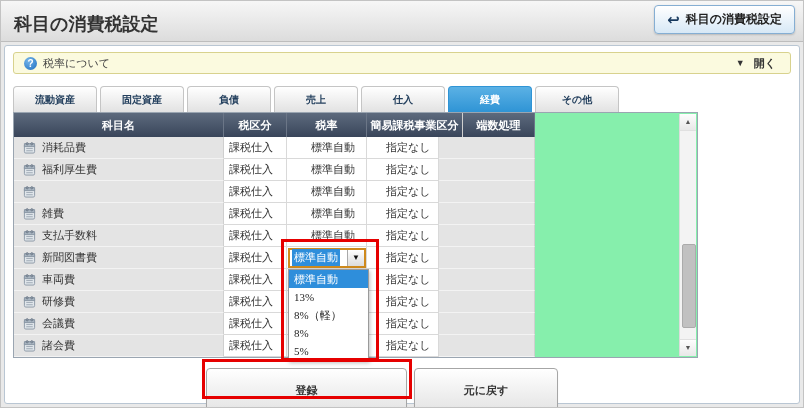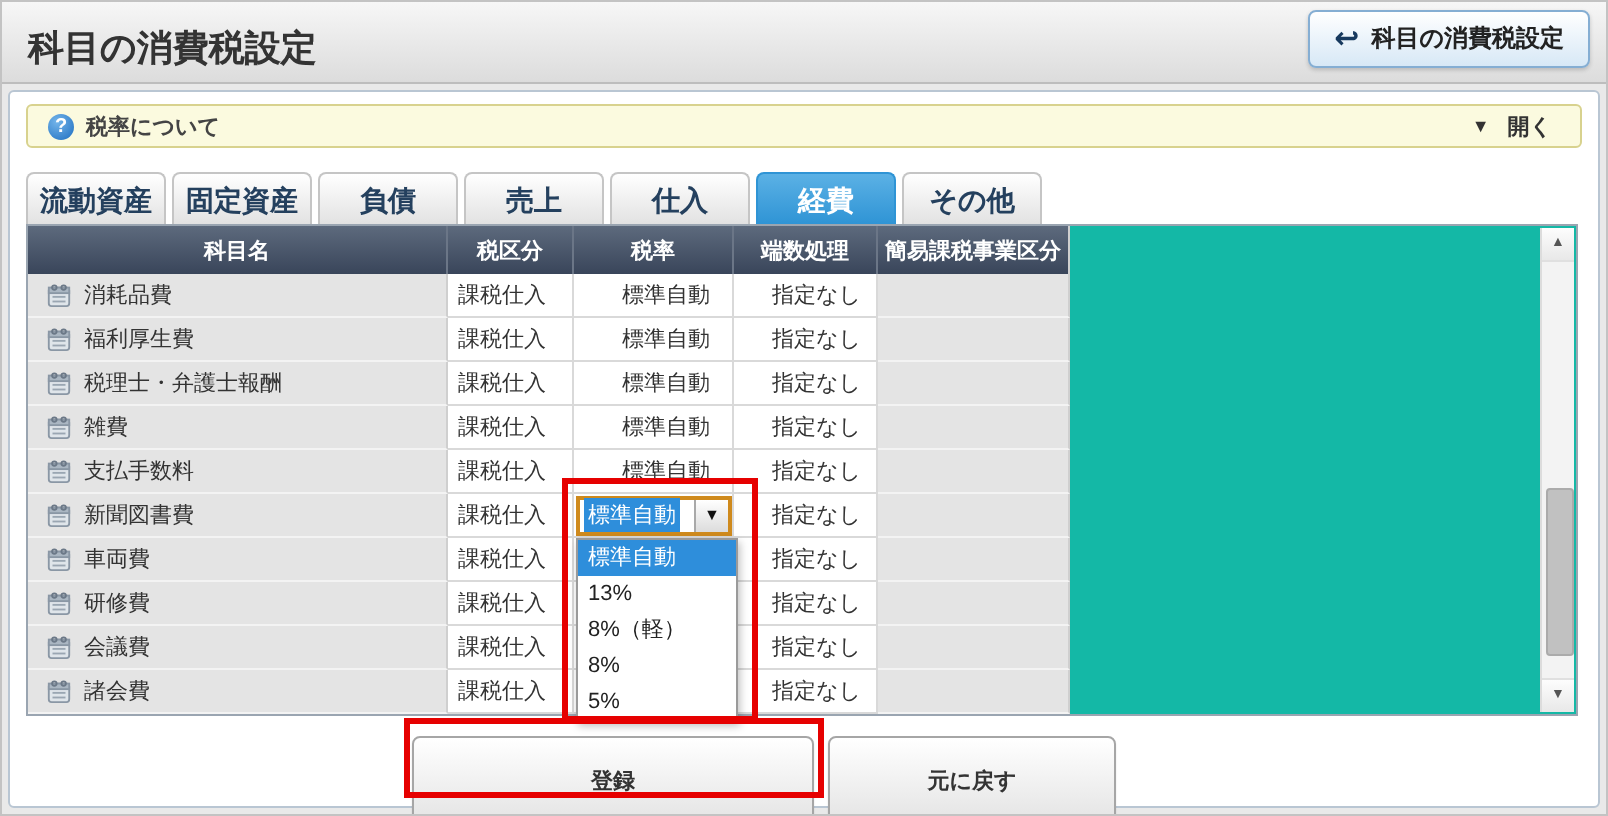--- a/index.html
+++ b/index.html
@@ -25,36 +25,36 @@
   .panel{position:absolute;left:4px;right:4px;top:45px;bottom:4px;
     background:#ffffff;border:1px solid #b9c6d3;border-radius:3px;box-sizing:border-box;}
 
   
   .infobar{position:absolute;left:8px;right:8px;top:6px;height:22px;
     background:#fbfadf;border:1px solid #d8d28e;border-radius:3px;box-sizing:border-box;
     display:flex;align-items:center;padding:0 10px;}
   .help-icon{width:13px;height:13px;border-radius:50%;flex:0 0 13px;
     background:radial-gradient(circle at 35% 30%,#74b5ea,#1e6ec0);
     color:#fff;font-size:10px;font-weight:bold;text-align:center;line-height:13px;margin-right:6px;}
-  .info-label{font-size:11px;font-weight:bold;color:#444;}
+  .info-label{font-size:11px;font-weight:normal;color:#444;}
   .info-toggle{margin-left:auto;display:flex;align-items:center;gap:9px;
     font-size:11px;font-weight:bold;color:#333;cursor:pointer;padding-right:4px;}
   .tri{font-size:9px;color:#333;}
 
   
   .tabs{position:absolute;left:8px;top:40px;display:flex;gap:3px;}
-  .tab{width:70px;height:26px;line-height:26px;text-align:center;font-size:14px;font-weight:bold;
+  .tab{width:84px;height:26px;line-height:26px;text-align:center;font-size:10px;font-weight:bold;
     color:#24405e;background:linear-gradient(#ffffff,#e2e2e2);
     border:1px solid #c5c5c5;border-bottom:none;border-radius:4px 4px 0 0;
     box-sizing:border-box;cursor:pointer;}
   .tab.active{background:linear-gradient(#5bb1e5,#2f94d5);color:#fff;border-color:#2f94d5;}
 
   
-  .tablebox{position:absolute;left:8px;top:66px;width:776px;height:246px;
-    background:#14b8a6;border:1px solid #9aa5b1;box-sizing:border-box;overflow:visible;}
+  .tablebox{position:absolute;left:8px;top:66px;width:685px;height:246px;
+    background:#86efac;border:1px solid #9aa5b1;box-sizing:border-box;overflow:visible;font-family:Liberation Serif, serif;}
   .thead{display:flex;height:24px;}
   .th{background:linear-gradient(#5d6a7d,#39455a);color:#fff;font-size:11px;font-weight:bold;
     display:flex;align-items:center;justify-content:center;box-sizing:border-box;
     border-right:1px solid #6b7687;}
   .trow{display:flex;height:22px;}
   .td{font-size:11px;color:#333;display:flex;align-items:center;box-sizing:border-box;
     border-bottom:1px solid #d9d9d9;border-right:1px solid #d9d9d9;background:#fff;overflow:hidden;white-space:nowrap;}
   .td.gray{background:#e4e4e4;border-bottom:1px solid #f3f3f3;border-right:1px solid #cfcfcf;}
   .c0{width:210px;padding-left:9px;}
   .c1{width:63px;padding-left:5px;}
@@ -129,22 +129,22 @@
       <div class="tab">仕入</div>
       <div class="tab active">経費</div>
       <div class="tab">その他</div>
     </div>
 
   <div class="tablebox">
     <div class="thead">
         <div class="th c0" style="padding-left: 0px;">科目名</div>
         <div class="th c1" style="padding-left: 0px;">税区分</div>
         <div class="th c2" style="padding-left: 0px;">税率</div>
+        <div class="th c4" style="padding-left: 0px;">簡易課税事業区分</div>
         <div class="th c3" style="padding-left: 0px;">端数処理</div>
-        <div class="th c4" style="padding-left: 0px;">簡易課税事業区分</div>
       </div>
     <div>
         <div class="trow">
           <div class="td gray c0">
             <svg class="acct-icon" viewBox="0 0 14 14">
               <rect x="1.5" y="3" width="11" height="10" rx="1.5" fill="#dfe5ea" stroke="#8a97a5" stroke-width="1"></rect>
               <rect x="1.5" y="3" width="11" height="3" fill="#aab6c2" stroke="#8a97a5" stroke-width="1"></rect>
               <circle cx="4.5" cy="3" r="1.2" fill="none" stroke="#6b7887" stroke-width="1"></circle>
               <circle cx="9.5" cy="3" r="1.2" fill="none" stroke="#6b7887" stroke-width="1"></circle>
               <line x1="3.5" y1="8" x2="10.5" y2="8" stroke="#9aa6b2" stroke-width="1"></line>
@@ -177,21 +177,20 @@
         <div class="trow">
           <div class="td gray c0">
             <svg class="acct-icon" viewBox="0 0 14 14">
               <rect x="1.5" y="3" width="11" height="10" rx="1.5" fill="#dfe5ea" stroke="#8a97a5" stroke-width="1"></rect>
               <rect x="1.5" y="3" width="11" height="3" fill="#aab6c2" stroke="#8a97a5" stroke-width="1"></rect>
               <circle cx="4.5" cy="3" r="1.2" fill="none" stroke="#6b7887" stroke-width="1"></circle>
               <circle cx="9.5" cy="3" r="1.2" fill="none" stroke="#6b7887" stroke-width="1"></circle>
               <line x1="3.5" y1="8" x2="10.5" y2="8" stroke="#9aa6b2" stroke-width="1"></line>
               <line x1="3.5" y1="10.5" x2="10.5" y2="10.5" stroke="#9aa6b2" stroke-width="1"></line>
             </svg>
-            <span>税理士・弁護士報酬</span>
           </div>
           <div class="td c1">課税仕入</div>
           <div class="td c2">標準自動</div>
           <div class="td c3">指定なし</div>
           <div class="td gray c4"></div>
         </div>
         <div class="trow">
           <div class="td gray c0">
             <svg class="acct-icon" viewBox="0 0 14 14">
               <rect x="1.5" y="3" width="11" height="10" rx="1.5" fill="#dfe5ea" stroke="#8a97a5" stroke-width="1"></rect>

